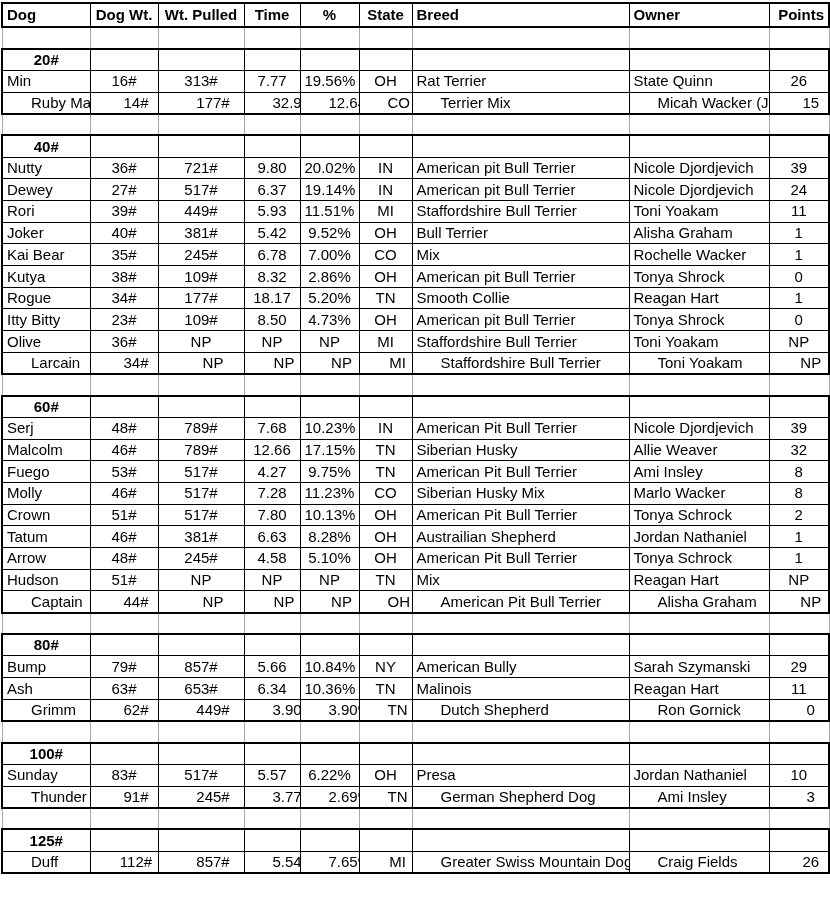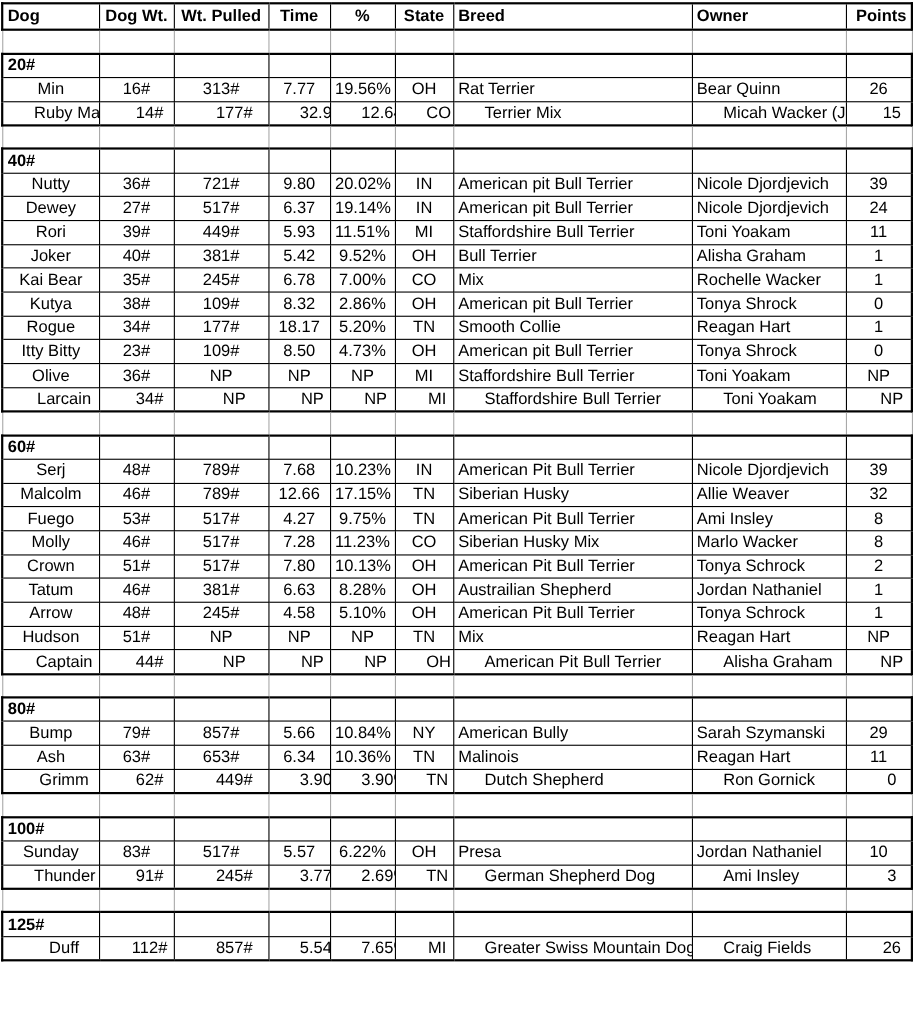--- a/index.html
+++ b/index.html
@@ -54,26 +54,26 @@
 
   
   tr.spacer td {
     border: 1px solid #a9a9a9;
   }
 
   
   tr.sec td {
     border: 1.5px solid #000000;
   }
-  tr.sec td:first-child { border-left: 2.5px solid #000000; text-align: center; }
+  tr.sec td:first-child { border-left: 2.5px solid #000000; }
   tr.sec td:last-child  { border-right: 2.5px solid #000000; }
   tr.sec.top td { border-top: 2.5px solid #000000; }
   tr.sec.bot td { border-bottom: 2.5px solid #000000; padding-left: 28px; }
 
-  tr.sec-head td.sec-label { font-weight: bold; text-align: left; margin-top: 28px; }
+  tr.sec-head td.sec-label { font-weight: bold; text-align: center; margin-top: 28px; }
 
   .al { text-align: left; }
   .ac { text-align: center; }
 </style>
 </head>
 <body>
 
 <div class="sheet">
   <table class="results">
     <colgroup>
@@ -124,21 +124,21 @@
           <td></td>
         </tr>
         <tr class="sec">
           <td class="al">Min</td>
           <td class="ac">16#</td>
           <td class="ac">313#</td>
           <td class="ac">7.77</td>
           <td class="ac">19.56%</td>
           <td class="ac">OH</td>
           <td class="al">Rat Terrier</td>
-          <td class="al">Bear Quinn</td>
+          <td class="al">State Quinn</td>
           <td class="ac">26</td>
         </tr>
         <tr class="sec bot">
           <td class="al">Ruby Mae</td>
           <td class="ac">14#</td>
           <td class="ac">177#</td>
           <td class="ac">32.91</td>
           <td class="ac">12.64%</td>
           <td class="ac">CO</td>
           <td class="al">Terrier Mix</td>

